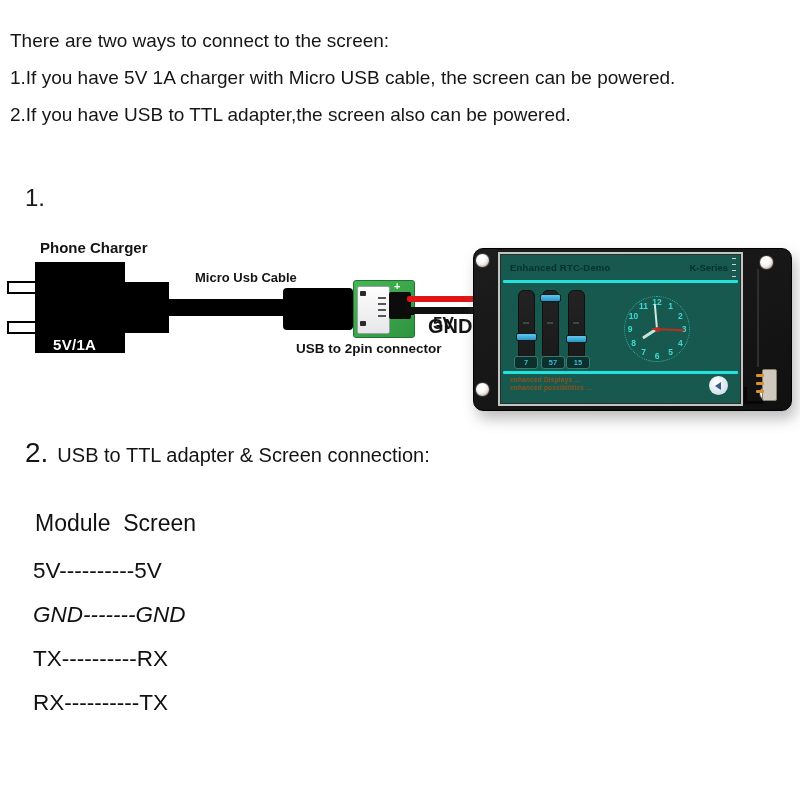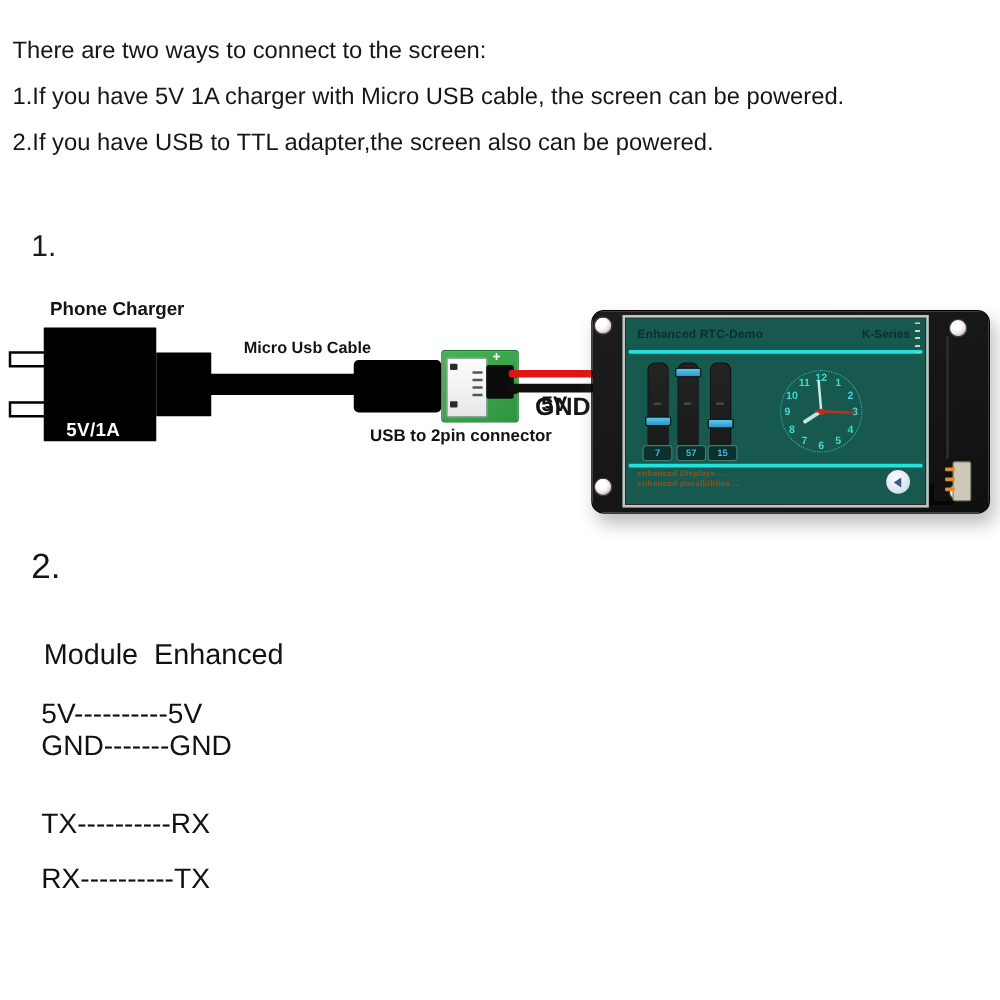--- a/index.html
+++ b/index.html
@@ -14,21 +14,21 @@
 
   
   #sec1num{position:absolute;left:25px;top:184px;font-size:24px;color:#1a1a1a;}
   #sec2row{position:absolute;left:25px;top:437px;display:flex;align-items:baseline;gap:9px;}
   #sec2row .num{font-size:28px;}
   #sec2row .ttl{font-size:20px;}
 
   
   .wirehead{position:absolute;left:35px;top:510px;font-size:23px;white-space:pre;color:#111;}
   .wirerow{position:absolute;left:33px;font-size:22.5px;color:#111;white-space:pre;}
-  #wr0{top:558px;} #wr1{top:584px;} #wr2{top:646px;} #wr3{top:690px;}
+  #wr0{top:558px;} #wr1{top:602px;font-style:italic;} #wr2{top:646px;} #wr3{top:690px;}
 
   
   #chargerLabel{position:absolute;left:40px;top:239px;font-size:15px;font-weight:700;}
   .prong{position:absolute;left:7px;width:28px;height:9px;background:#fff;border:2.5px solid #000;}
   #prongTop{top:281px;} #prongBot{top:321px;}
   #chargerBody{position:absolute;left:35px;top:262px;width:90px;height:91px;background:#000;}
   #chargerRating{position:absolute;left:18px;top:36px;color:#fff;font-size:15px;font-weight:700;letter-spacing:.3px;margin-top:38px;}
   #chargerSnout{position:absolute;left:125px;top:282px;width:44px;height:51px;background:#000;}
 
   
@@ -219,19 +219,20 @@
   <div id="rtConn">
     <div class="goldpin" id="gp1"></div>
     <div class="goldpin" id="gp2"></div>
     <div class="goldpin" id="gp3"></div>
   </div>
   <div id="rtStep"></div>
 </div>
 
 <div id="sec2row">
   <span class="num">2.</span>
-</div>
-
-<div class="wirehead">Module  Enhanced</div>
+  <span class="ttl">USB to TTL adapter &amp; Screen connection:</span>
+</div>
+
+<div class="wirehead">Module  Screen</div>
 <div class="wirerow" id="wr0">5V----------5V</div>
 <div class="wirerow" id="wr1">GND-------GND</div>
 <div class="wirerow" id="wr2">TX----------RX</div>
 <div class="wirerow" id="wr3">RX----------TX</div>
 
 </body></html>

